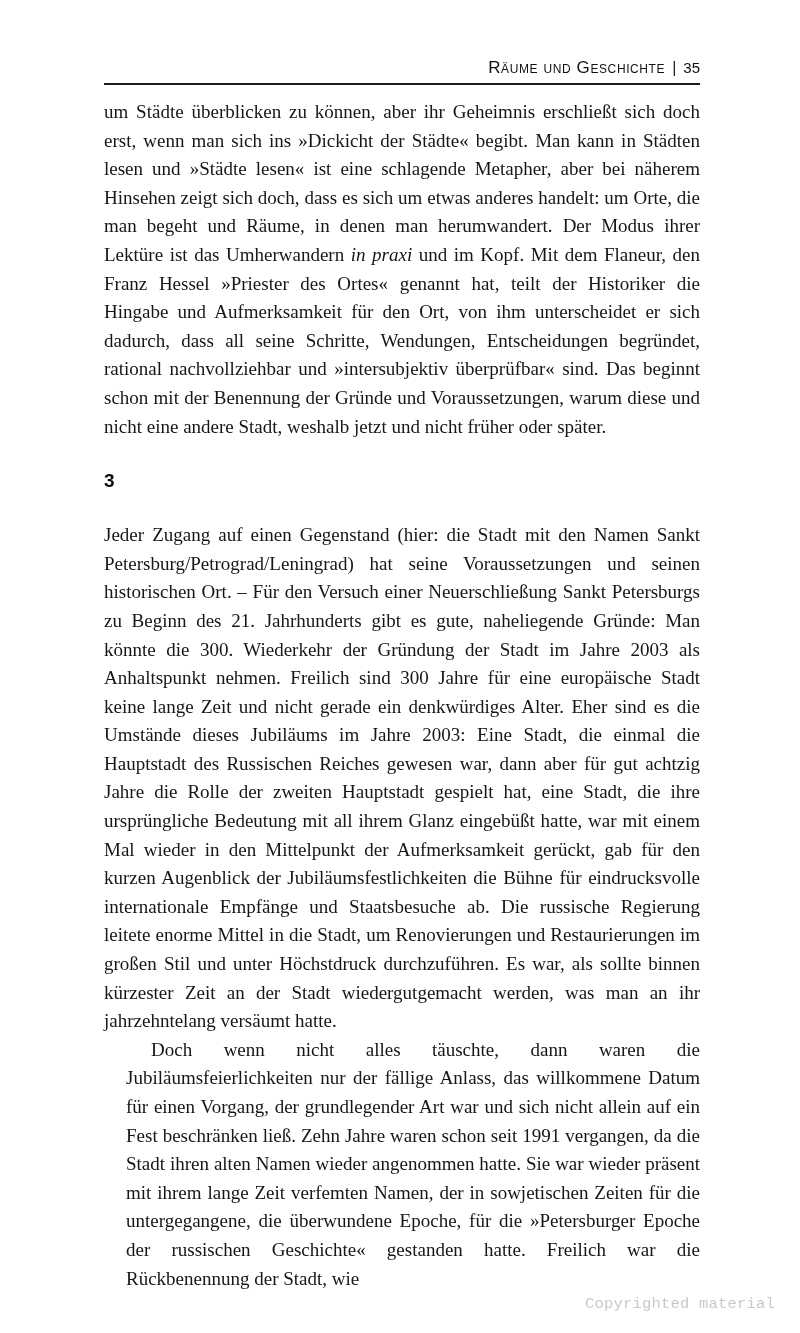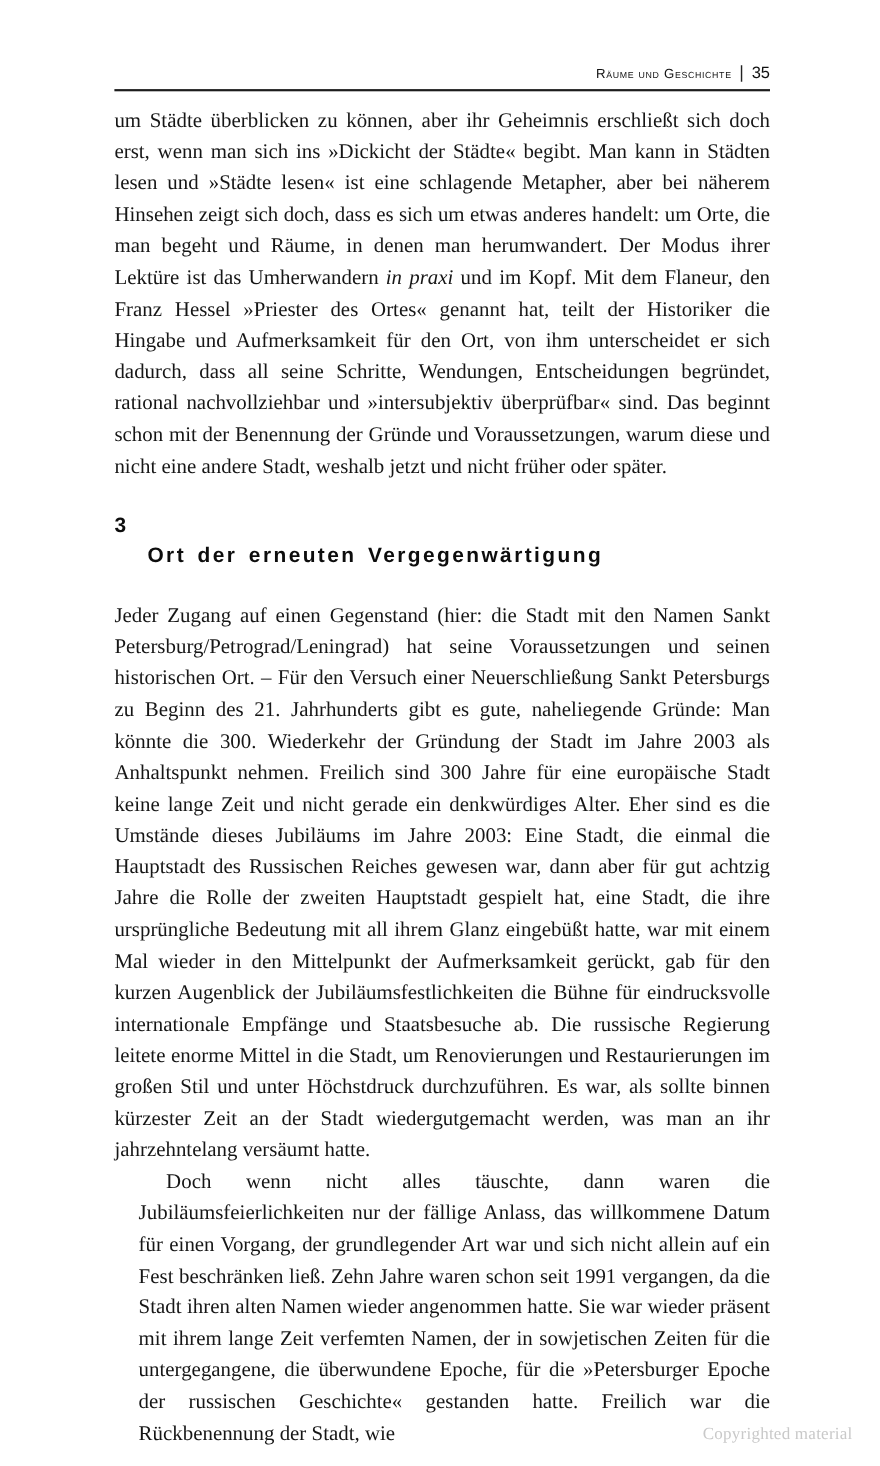--- a/index.html
+++ b/index.html
@@ -27,21 +27,21 @@
     display: flex;
     justify-content: flex-end;
     align-items: baseline;
     padding-bottom: 5px;
     border-bottom: 2px solid #1d1d1d;
     font-family: "Liberation Sans", sans-serif;
     color: #111111;
   }
   .running-head {
     font-variant: small-caps;
-    font-size: 12px;
+    font-size: 17px;
     letter-spacing: 0.6px;
   }
   .header-sep {
     font-size: 16px;
     padding: 0 7px;
     font-weight: 400;
     color: #222222;
   }
   .page-number {
     font-size: 15px;
@@ -84,21 +84,21 @@
     width: 30px;
   }
   .heading-lines {
     flex: 1 1 auto;
   }
   
   .watermark {
     position: absolute;
     right: 25px;
     bottom: 20px;
-    font-family: Liberation Serif, serif;
+    font-family: Liberation Mono, monospace;
     font-size: 15.5px;
     color: #c9c9c9;
     letter-spacing: 0.2px;
   }
 </style>
 </head>
 <body>
 
 <div class="page">
   <div class="content">
@@ -106,21 +106,21 @@
     <div class="page-header">
       <span class="running-head">Räume und Geschichte</span>
       <span class="header-sep">|</span>
       <span class="page-number">35</span>
     </div>
 
     <p class="bodytext para-first"><span>um Städte überblicken zu können, aber ihr Geheimnis erschließt sich doch erst, wenn man sich ins »Dickicht der Städte« begibt. Man kann in Städten lesen und »Städte lesen« ist eine schlagende Metapher, aber bei näherem Hinsehen zeigt sich doch, dass es sich um etwas anderes handelt: um Orte, die man begeht und Räume, in denen man herumwandert. Der Modus ihrer Lektüre ist das Umherwandern </span><em>in praxi</em><span> und im Kopf. Mit dem Flaneur, den Franz Hessel »Priester des Ortes« genannt hat, teilt der Historiker die Hingabe und Aufmerksamkeit für den Ort, von ihm unterscheidet er sich dadurch, dass all seine Schritte, Wendungen, Entscheidungen begründet, rational nachvollziehbar und »intersubjektiv überprüfbar« sind. Das beginnt schon mit der Benennung der Gründe und Voraussetzungen, warum diese und nicht eine andere Stadt, weshalb jetzt und nicht früher oder später.</span></p>
 
     <div class="section-heading">
       <span class="heading-number">3</span>
-      <span class="heading-lines"><br><span>Ort der erneuten Vergegenwärtigung</span></span>
+      <span class="heading-lines"><br></span>
     </div>
 
     <p class="bodytext">Jeder Zugang auf einen Gegenstand (hier: die Stadt mit den Namen Sankt Petersburg/Petrograd/Leningrad) hat seine Voraussetzungen und seinen historischen Ort. – Für den Versuch einer Neuerschließung Sankt Petersburgs zu Beginn des 21. Jahrhunderts gibt es gute, naheliegende Gründe: Man könnte die 300. Wiederkehr der Gründung der Stadt im Jahre 2003 als Anhaltspunkt nehmen. Freilich sind 300 Jahre für eine europäische Stadt keine lange Zeit und nicht gerade ein denkwürdiges Alter. Eher sind es die Umstände dieses Jubiläums im Jahre 2003: Eine Stadt, die einmal die Hauptstadt des Russischen Reiches gewesen war, dann aber für gut achtzig Jahre die Rolle der zweiten Hauptstadt gespielt hat, eine Stadt, die ihre ursprüngliche Bedeutung mit all ihrem Glanz eingebüßt hatte, war mit einem Mal wieder in den Mittelpunkt der Aufmerksamkeit gerückt, gab für den kurzen Augenblick der Jubiläumsfestlichkeiten die Bühne für eindrucksvolle internationale Empfänge und Staatsbesuche ab. Die russische Regierung leitete enorme Mittel in die Stadt, um Renovierungen und Restaurierungen im großen Stil und unter Höchstdruck durchzuführen. Es war, als sollte binnen kürzester Zeit an der Stadt wiedergutgemacht werden, was man an ihr jahrzehntelang versäumt hatte.</p>
 
     <p class="bodytext para-indent">Doch wenn nicht alles täuschte, dann waren die Jubiläumsfeierlichkeiten nur der fällige Anlass, das willkommene Datum für einen Vorgang, der grundlegender Art war und sich nicht allein auf ein Fest beschränken ließ. Zehn Jahre waren schon seit 1991 vergangen, da die Stadt ihren alten Namen wieder angenommen hatte. Sie war wieder präsent mit ihrem lange Zeit verfemten Namen, der in sowjetischen Zeiten für die untergegangene, die überwundene Epoche, für die »Petersburger Epoche der russischen Geschichte« gestanden hatte. Freilich war die Rückbenennung der Stadt, wie</p>
 
   </div>
 
   <div class="watermark">Copyrighted material</div>
 </div>

